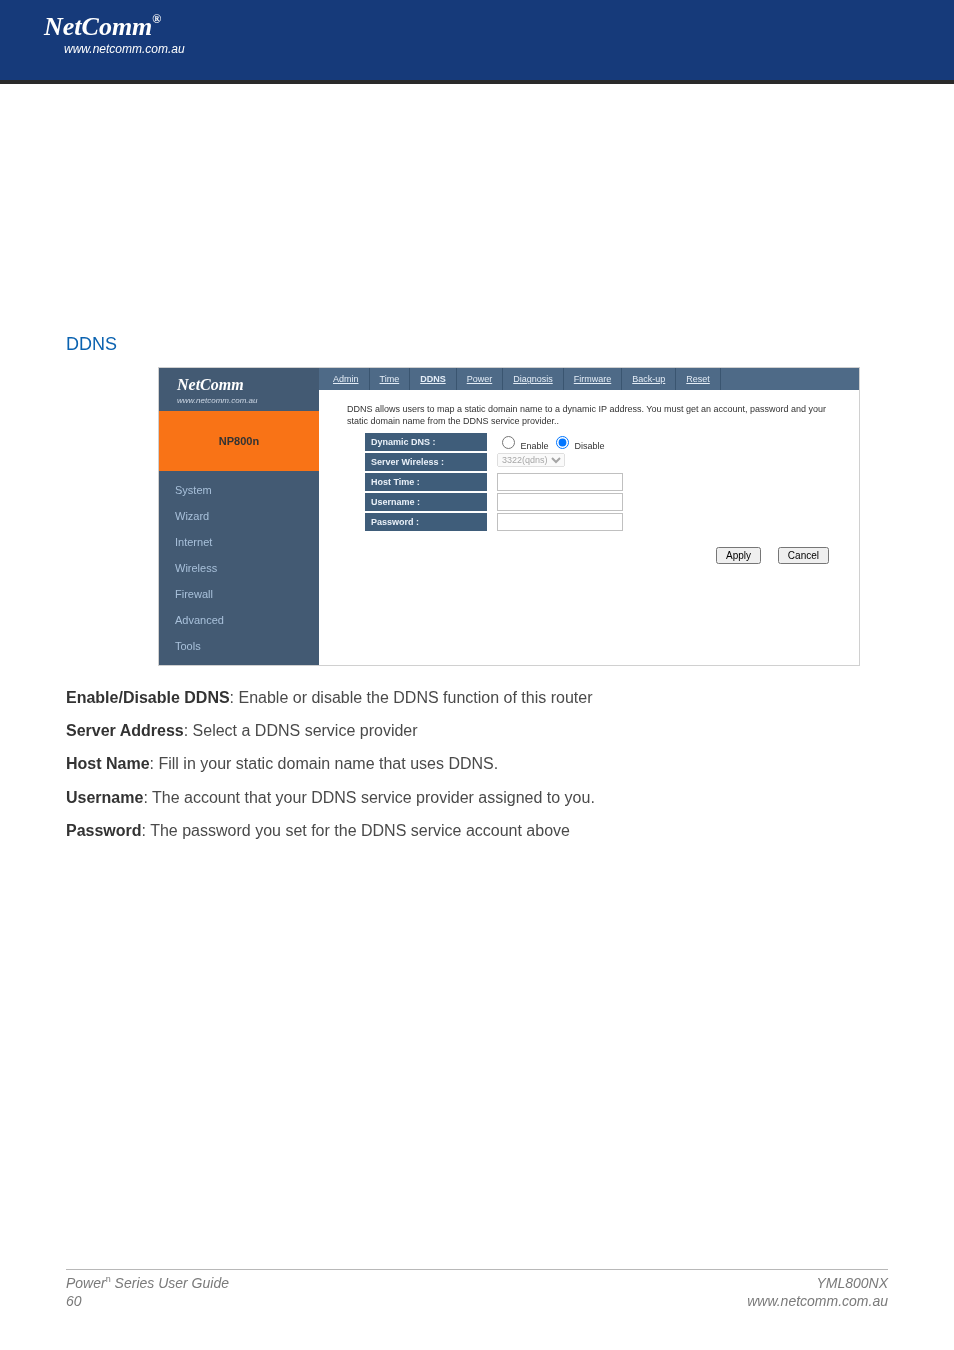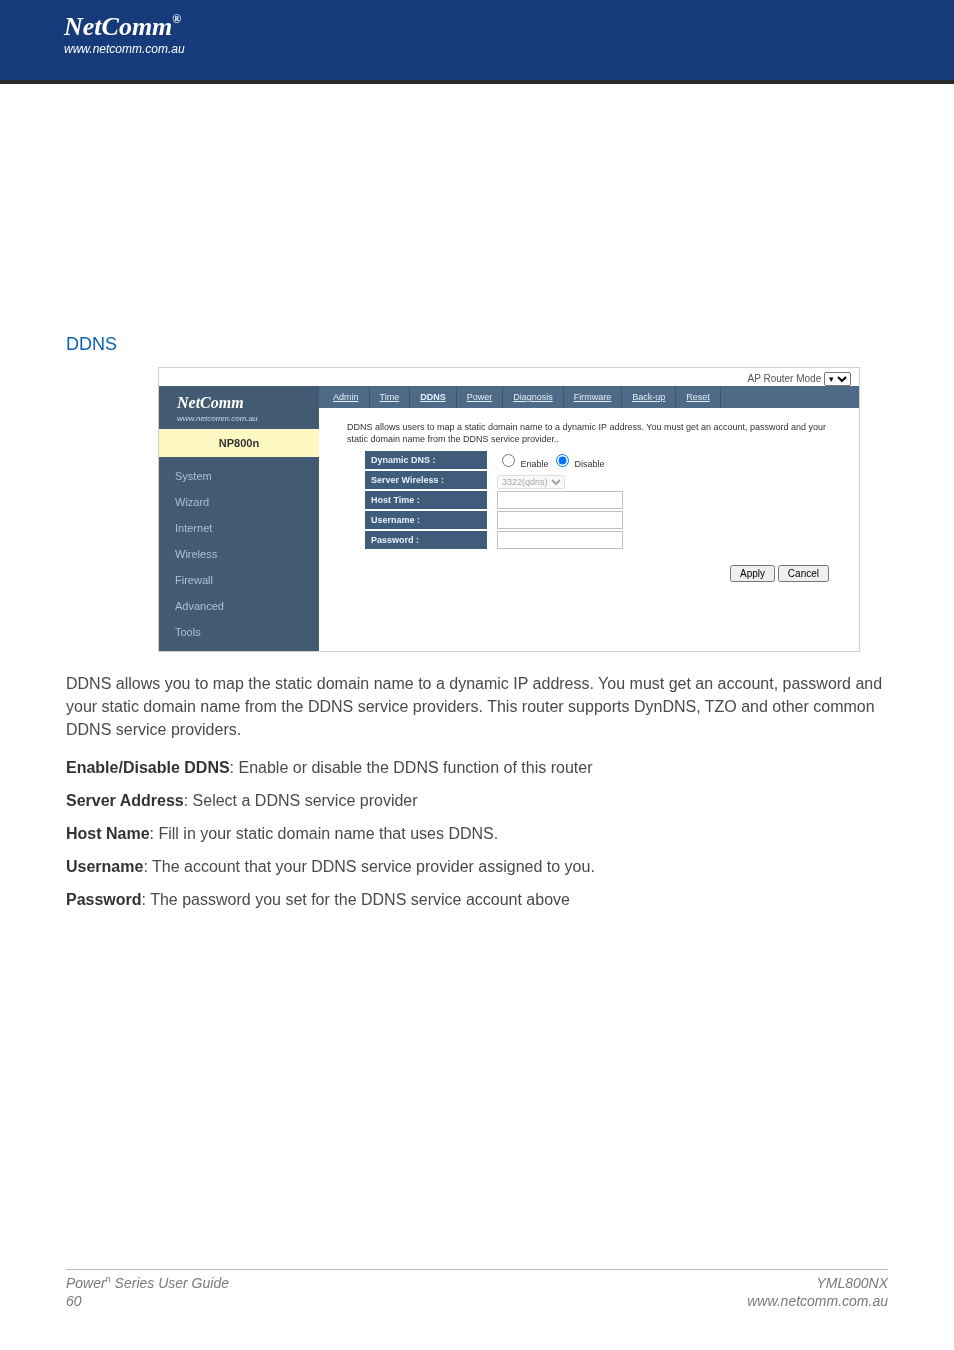--- a/index.html
+++ b/index.html
@@ -1,46 +1,46 @@
 <!DOCTYPE html>
 <html><head>
 <meta charset="utf-8">
 <style>
   html,body{margin:0;padding:0;font-family:Arial,Helvetica,sans-serif;color:#333;background:#fff}
   .page{width:954px;height:1350px;position:relative;margin:0 auto;background:#fff}
   .top-band{height:80px;background:#163a7a;position:relative}
-  .top-band .logo{position:absolute;left:64px;top:12px;font-style:italic;font-weight:800;font-size:26px;color:#fff;font-family:Georgia,'Times New Roman',serif}
+  .top-band .logo{position:absolute;left:44px;top:12px;font-style:italic;font-weight:800;font-size:26px;color:#fff;font-family:Georgia,'Times New Roman',serif}
   .top-band .logo sup{font-size:12px;vertical-align:top}
   .top-band .url{position:absolute;left:64px;top:42px;font-style:italic;font-size:12px;color:#fff}
   .top-sep{height:4px;background:#2a2a2a}
   .content{padding:0 66px}
   .section-title{color:#0a62b0;font-size:18px;margin-top:250px;margin-bottom:12px;font-weight:400;letter-spacing:0}
   .screenshot{margin-left:92px;width:700px;border:1px solid #d0d0d0;background:#fff;position:relative;font-size:10px;color:#333}
   .ss-top{height:14px;text-align:right;padding:4px 8px 0 0;font-size:10px;color:#555}
   .ss-top select{font-size:9px}
   .ss-body{display:flex}
   .ss-side{width:160px;background:#435a73;color:#c8d6e6}
   .ss-side .ss-logo{background:#435a73;padding:8px 10px 2px 18px;font-style:italic;font-weight:800;font-size:16px;color:#fff;font-family:Georgia,serif}
   .ss-side .ss-url{padding:0 10px 6px 18px;font-size:8px;font-style:italic;color:#cfd9e6}
-  .ss-side .model{background:#fef9c3;color:#333;font-weight:700;text-align:center;padding:8px 0;font-size:11px}
+  .ss-side .model{background:#f97316;color:#333;font-weight:700;text-align:center;padding:24px 0;font-size:11px}
   .ss-side .nav{padding:6px 0}
   .ss-side .nav div{padding:7px 16px;color:#a8c0da;font-size:11px}
   .ss-main{flex:1;background:#fff}
   .ss-tabs{background:#4e6a87;display:flex;padding-left:4px}
   .ss-tabs .tab{color:#e4edf7;font-size:9px;padding:6px 10px;text-decoration:underline;border-right:1px solid #3a5570;cursor:default}
   .ss-tabs .tab.active{font-weight:700}
   .ss-desc{padding:14px 28px 6px 28px;font-size:9px;color:#333;line-height:1.3}
   .ss-form{padding:0 28px 14px 46px}
-  .frow{display:flex;align-items:flex-end;margin-bottom:2px}
+  .frow{display:flex;align-items:flex-start;margin-bottom:2px}
   .flab{width:110px;background:#3f5d7a;color:#e9f0f8;font-size:9px;font-weight:700;padding:4px 6px}
   .finp{margin-left:10px;font-size:9px}
   .finp input[type=text],.finp input[type=password]{width:120px;height:14px;font-size:9px;border:1px solid #c0c0c0}
   .finp select{font-size:9px}
   .ss-actions{text-align:right;padding:0 30px 16px 0}
-  .ss-actions button{font-size:10px;padding:1px 8px;margin-left:0}
+  .ss-actions button{font-size:10px;padding:1px 8px;margin-left:14px}
   .body-text{margin-top:20px;font-size:16px;color:#4a4a4a;line-height:1.45}
   .body-text p{margin:0 0 10px 0}
   .body-text .lead{margin-bottom:14px}
   .body-text b{color:#333;font-weight:600}
   .footer-rule{position:absolute;left:66px;right:66px;bottom:80px;border-top:1px solid #b8b8b8}
   .footer{position:absolute;left:66px;right:66px;bottom:40px;display:flex;justify-content:space-between;font-size:14px;color:#7a7a7a;font-style:italic}
   .footer .left,.footer .right{line-height:1.3}
   .footer .right{text-align:right}
   .footer sup{font-size:9px;font-style:normal}
 </style>
@@ -53,24 +53,20 @@
       <span>NetComm</span><sup>®</sup>
     </div>
     <div class="url">www.netcomm.com.au</div>
   </div>
   <div class="top-sep"></div>
 
   <div class="content">
     <div class="section-title">DDNS</div>
 
     <div class="screenshot">
-      <div class="ss-top">
-        <span>AP Router Mode</span>
-        <select><option>▾</option></select>
-      </div>
       <div class="ss-body">
         <div class="ss-side">
           <div class="ss-logo">NetComm</div>
           <div class="ss-url">www.netcomm.com.au</div>
           <div class="model">NP800n</div>
           <div class="nav">
             <div>System</div>
             <div>Wizard</div>
             <div>Internet</div>
             <div>Wireless</div>
@@ -118,21 +114,20 @@
           </div>
           <div class="ss-actions">
             <button>Apply</button>
             <button>Cancel</button>
           </div>
         </div>
       </div>
     </div>
 
     <div class="body-text">
-      <p class="lead">DDNS allows you to map the static domain name to a dynamic IP address. You must get an account, password and your static domain name from the DDNS service providers. This router supports DynDNS, TZO and other common DDNS service providers.</p>
       <p><b>Enable/Disable DDNS</b><span>: Enable or disable the DDNS function of this router</span></p>
       <p><b>Server Address</b><span>: Select a DDNS service provider</span></p>
       <p><b>Host Name</b><span>: Fill in your static domain name that uses DDNS.</span></p>
       <p><b>Username</b><span>: The account that your DDNS service provider assigned to you.</span></p>
       <p><b>Password</b><span>: The password you set for the DDNS service account above</span></p>
     </div>
   </div>
 
   <div class="footer-rule"></div>
   <div class="footer">

